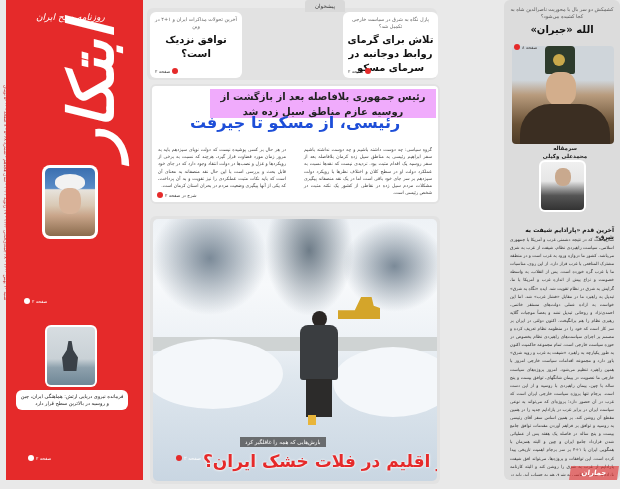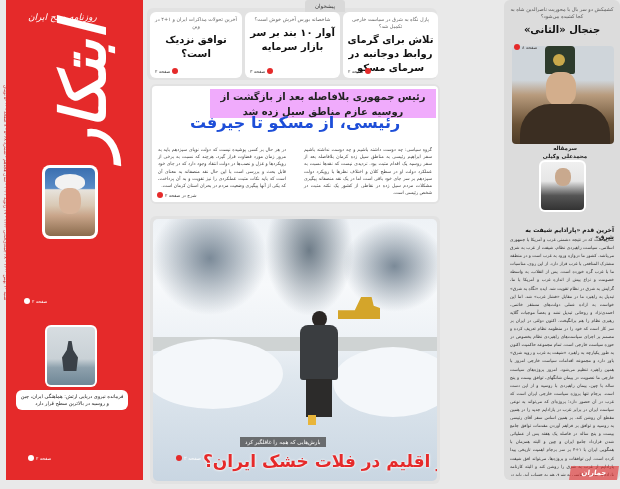--- a/index.html
+++ b/index.html
@@ -9,21 +9,21 @@
     font-family: "DejaVu Sans", sans-serif;
     position: relative;
   }
   .page { position: absolute; inset: 0; }
 
   
   .masthead {
     position: absolute; left: 6px; top: 0; width: 137px; height: 480px;
     background: #e52a2a;
   }
-  .logo-block { position: absolute; left: 8px; top: 0; width: 127px; height: 160px; padding-left: 19px; }
+  .logo-block { position: absolute; left: 16px; top: 0; width: 127px; height: 160px; padding-left: 19px; }
   .logo-big {
     position: absolute; left: 2px; top: 8px; width: 135px; height: 145px;
     color: #fff; font-family: "DejaVu Serif", serif; font-weight: bold;
     font-size: 62px; line-height: 62px; text-align: center;
     transform: rotate(-90deg) translate(-10px, 0);
     transform-origin: center; white-space: nowrap;
     display: flex; align-items: center; justify-content: center;
     font-style: italic;
   }
   .logo-sub {
@@ -255,28 +255,20 @@
 
   <div class="teaser" style="left:150px; width:92px;">
     <div class="t-kicker">آخرین تحولات مذاکرات ایران و ۱+۴ در وین</div>
     <div class="t-title">توافق نزدیک است؟</div>
     <div class="page-dot t-page">
       <span class="dot"></span>
       <span>صفحه ۲</span>
     </div>
   </div>
 
-  <div class="teaser" style="left:245px; width:95px;">
-    <div class="t-kicker">شاخصانه بورس آخرش خوش است؟</div>
-    <div class="t-title">آوار ۱۰ بند بر سر بازار سرمایه</div>
-    <div class="page-dot t-page">
-      <span class="dot"></span>
-      <span>صفحه ۳</span>
-    </div>
-  </div>
 
   <div class="teaser" style="left:343px; width:95px;">
     <div class="t-kicker">پازل نگاه به شرق در سیاست خارجی تکمیل شد؟</div>
     <div class="t-title">تلاش برای گرمای روابط دوجانبه در سرمای مسکو</div>
     <div class="page-dot t-page">
       <span class="dot"></span>
       <span>صفحه ۲</span>
     </div>
   </div>
 
@@ -307,21 +299,21 @@
       <div class="photo-title">تغییر اقلیم در فلات خشک ایران؟</div>
       <div class="page-dot photo-page">
         <span class="dot"></span>
         <span>صفحه ۲</span>
       </div>
     </div>
   </div>
 
   <div class="right-col"></div>
   <div class="jeyran-kicker">کشمکش دو سر بال با محوریت ناصرالدین شاه به کجا کشیده می‌شود؟</div>
-  <div class="jeyran-title">جنجال «الثانی»</div>
+  <div class="jeyran-title">الله «جیران»</div>
   <div class="jeyran-photo">
     <div class="hat"></div>
     <div class="badge"></div>
     <div class="face"></div>
     <div class="body"></div>
   </div>
   <div class="page-dot jeyran-page">
     <span class="dot"></span>
     <span>صفحه ۸</span>
   </div>

